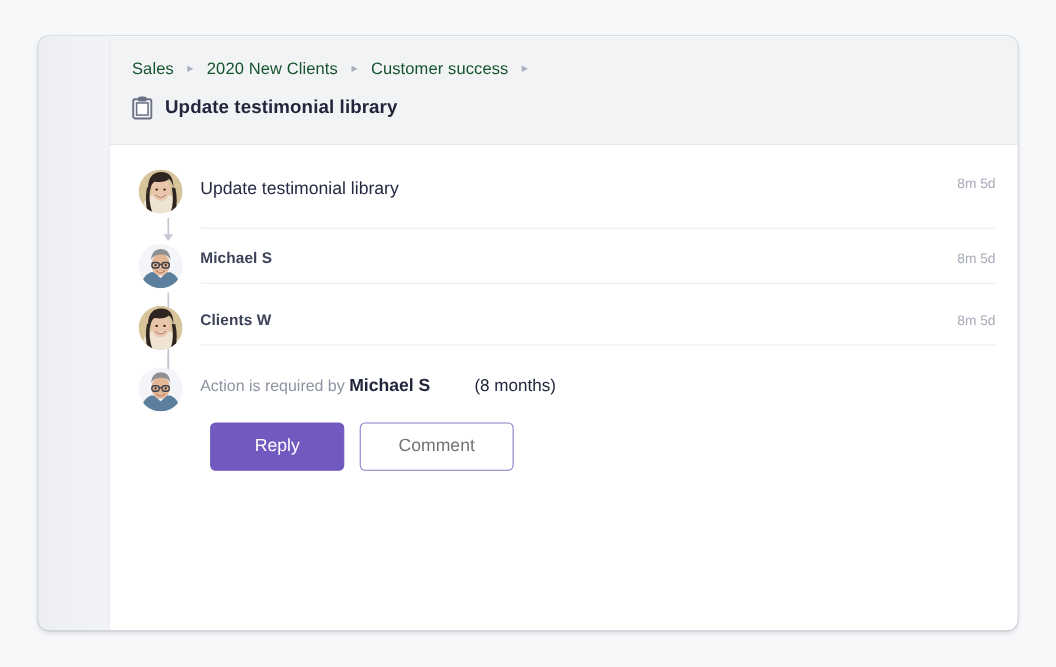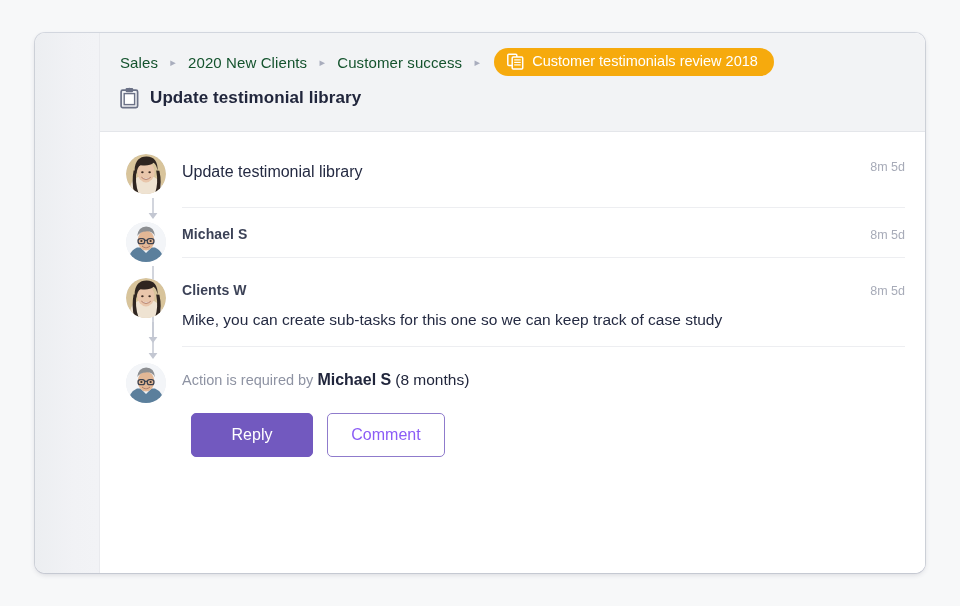--- a/index.html
+++ b/index.html
@@ -199,20 +199,21 @@
     line-height: 1.4;
   }
   .action-line .strong {
     font-weight: bold;
     color: #21263c;
     font-size: 16px;
   }
   .action-line .paren {
     color: #21263c;
     font-size: 15.5px;
+    margin-left: 36px;
   }
 
   .buttons {
     display: flex;
     gap: 14px;
     padding-top: 22px;
     padding-bottom: 6px;
     padding-left: 9px;
   }
   .btn {
@@ -227,23 +228,23 @@
     justify-content: center;
   }
   .btn-primary {
     background: #7259bf;
     color: #ffffff;
     border: 1px solid #7259bf;
     width: 122px;
   }
   .btn-secondary {
     background: #ffffff;
-    color: #8b5cf6;
+    color: #737373;
     border: 1px solid #8f7bcc;
-    width: 118px;
+    width: 140px;
   }
 </style>
 </head>
 <body>
 
 <div id="screen">
   <div id="card">
 
     <div class="card-rail"></div>
 
@@ -252,32 +253,20 @@
       <div class="card-header">
 
         <div class="breadcrumb">
           <span class="crumb">Sales</span>
           <span class="crumb-sep">▸</span>
           <span class="crumb">2020 New Clients</span>
           <span class="crumb-sep">▸</span>
           <span class="crumb">Customer success</span>
           <span class="crumb-sep">▸</span>
 
-          <span class="crumb-badge">
-            <span class="badge-icon">
-              <svg width="17" height="17" viewBox="0 0 17 17" aria-hidden="true">
-                <rect x="0.8" y="1.2" width="9" height="11.4" rx="1" fill="none" stroke="#ffffff" stroke-width="1.5"></rect>
-                <rect x="5.2" y="3.9" width="10.5" height="12" rx="1" fill="#f6aa0d" stroke="#ffffff" stroke-width="1.5"></rect>
-                <rect x="7.2" y="6.3" width="6.5" height="1.2" fill="#ffffff"></rect>
-                <rect x="7.2" y="8.8" width="6.5" height="1.2" fill="#ffffff"></rect>
-                <rect x="7.2" y="11.3" width="6.5" height="1.2" fill="#ffffff"></rect>
-              </svg>
-            </span>
-            <span>Customer testimonials review 2018</span>
-          </span>
         </div>
 
         <div class="title-row">
           <span class="title-icon">
             <svg width="19" height="22" viewBox="0 0 19 22" aria-hidden="true">
               <rect x="1.1" y="3.2" width="16.5" height="17.5" rx="1.6" fill="none" stroke="#6b7186" stroke-width="1.7"></rect>
               <rect x="4.2" y="6.6" width="10.4" height="11" fill="#ffffff" stroke="#6b7186" stroke-width="1.4"></rect>
               <rect x="5.6" y="0.9" width="7.6" height="4.3" rx="1.1" fill="#6b7186"></rect>
               <circle cx="9.4" cy="2.0" r="1.3" fill="#6b7186"></circle>
             </svg>
@@ -376,21 +365,20 @@
                   <line x1="7" y1="0" x2="7" y2="32" stroke="#c3c7d2" stroke-width="1.5"></line>
                   <path d="M2.6 31 L7 37 L11.4 31 Z" fill="#c3c7d2"></path>
                 </svg>
               </div>
             </div>
             <div class="content">
               <div class="row-head">
                 <div class="author">Clients W</div>
                 <div class="stamp">8m 5d</div>
               </div>
-              <div class="msg-body">Mike, you can create sub-tasks for this one so we can keep track of case study</div>
             </div>
           </div>
 
           <div class="thread-row" style="margin-top:16px;">
             <div class="gutter">
               <div class="avatar">
                 <svg width="40" height="40" viewBox="0 0 40 40" aria-hidden="true">
                   <circle cx="20" cy="20" r="20" fill="#f3f5f8"></circle>
                   <path d="M2 40 Q3 29 11 25.6 L29 25.6 Q37 29 38 40 Z" fill="#5b7f9c"></path>
                   <path d="M14 25 L20 31 L26 25 L24.4 24 L20 27.4 L15.6 24 Z" fill="#eef2f6"></path>

